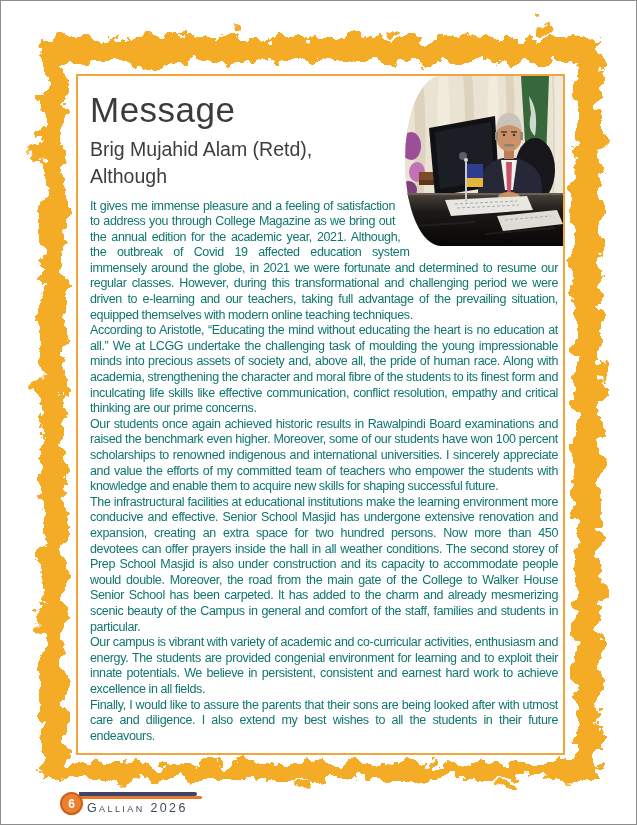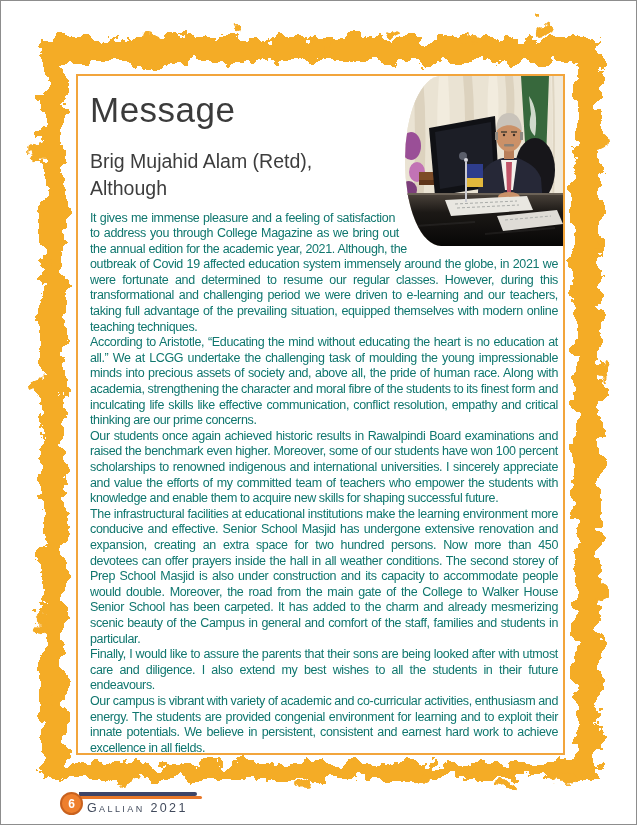--- a/index.html
+++ b/index.html
@@ -18,21 +18,21 @@
     float:right;width:158px;height:170px;margin:0 -5px 6px 10px;
     border-radius:36px 0 0 36px / 84px 0 0 84px;overflow:hidden;
     shape-outside:inset(0 round 36px 0 0 36px / 84px 0 0 84px);
     shape-margin:6px;background:#EAE3D3;
   }
   .photo svg{display:block;width:158px;height:170px;}
   h1.title{
     margin:15px 0 0 0;font-size:35px;font-weight:400;color:#3b3b3b;
     letter-spacing:.5px;line-height:1.1;
   }
-  .author{margin-top:18px;font-size:19.5px;color:#3d3d3d;line-height:27px;font-weight:400;}
+  .author{margin-top:6px;font-size:19.5px;color:#3d3d3d;line-height:27px;font-weight:400;}
   .bodytext p{
     margin:0;font-size:12.5px;line-height:15.6px;color:#0f766e;
     text-align:justify;letter-spacing:-0.35px;word-spacing:-0.2px;
   }
   .bodytext p:first-of-type{margin-top:9px;}
   .footer{position:absolute;left:0;top:0;width:637px;height:825px;z-index:3;pointer-events:none;}
   .page-badge{
     position:absolute;left:59px;top:791px;width:23px;height:23px;border-radius:50%;
     background:#EE7F2D;border:2px solid #C9621E;box-sizing:border-box;z-index:5;
     display:flex;align-items:center;justify-content:center;
@@ -160,27 +160,27 @@
     <div class="author">
       <div>Brig Mujahid Alam (Retd),</div>
       <div>Although</div>
     </div>
 
     <div class="bodytext">
       <p>It gives me immense pleasure and a feeling of satisfaction to address you through College Magazine as we bring out the annual edition for the academic year, 2021. Although, the outbreak of Covid 19 affected education system immensely around the globe, in 2021 we were fortunate and determined to resume our regular classes. However, during this transformational and challenging period we were driven to e-learning and our teachers, taking full advantage of the prevailing situation, equipped themselves with modern online teaching techniques.</p>
       <p>According to Aristotle, “Educating the mind without educating the heart is no education at all.” We at LCGG undertake the challenging task of moulding the young impressionable minds into precious assets of society and, above all, the pride of human race. Along with academia, strengthening the character and moral fibre of the students to its finest form and inculcating life skills like effective communication, conflict resolution, empathy and critical thinking are our prime concerns.</p>
       <p>Our students once again achieved historic results in Rawalpindi Board examinations and raised the benchmark even higher. Moreover, some of our students have won 100 percent scholarships to renowned indigenous and international universities. I sincerely appreciate and value the efforts of my committed team of teachers who empower the students with knowledge and enable them to acquire new skills for shaping successful future.</p>
       <p>The infrastructural facilities at educational institutions make the learning environment more conducive and effective. Senior School Masjid has undergone extensive renovation and expansion, creating an extra space for two hundred persons. Now more than 450 devotees can offer prayers inside the hall in all weather conditions. The second storey of Prep School Masjid is also under construction and its capacity to accommodate people would double. Moreover, the road from the main gate of the College to Walker House Senior School has been carpeted. It has added to the charm and already mesmerizing scenic beauty of the Campus in general and comfort of the staff, families and students in particular.</p>
+      <p>Our campus is vibrant with variety of academic and co-curricular activities, enthusiasm and energy. The students are provided congenial environment for learning and to exploit their innate potentials. We believe in persistent, consistent and earnest hard work to achieve excellence in all fields.</p>
       <p>Finally, I would like to assure the parents that their sons are being looked after with utmost care and diligence. I also extend my best wishes to all the students in their future endeavours.</p>
-      <p>Our campus is vibrant with variety of academic and co-curricular activities, enthusiasm and energy. The students are provided congenial environment for learning and to exploit their innate potentials. We believe in persistent, consistent and earnest hard work to achieve excellence in all fields.</p>
     </div>
   </div>
 
   <div class="footer">
     <div class="page-badge">
       <span>6</span>
     </div>
     <div class="rule-navy"></div>
     <div class="rule-orange"></div>
-    <div class="magazine">Gallian 2021</div>
+    <div class="magazine">Gallian 2026</div>
   </div>
 
 </div>
 
 </body></html>

